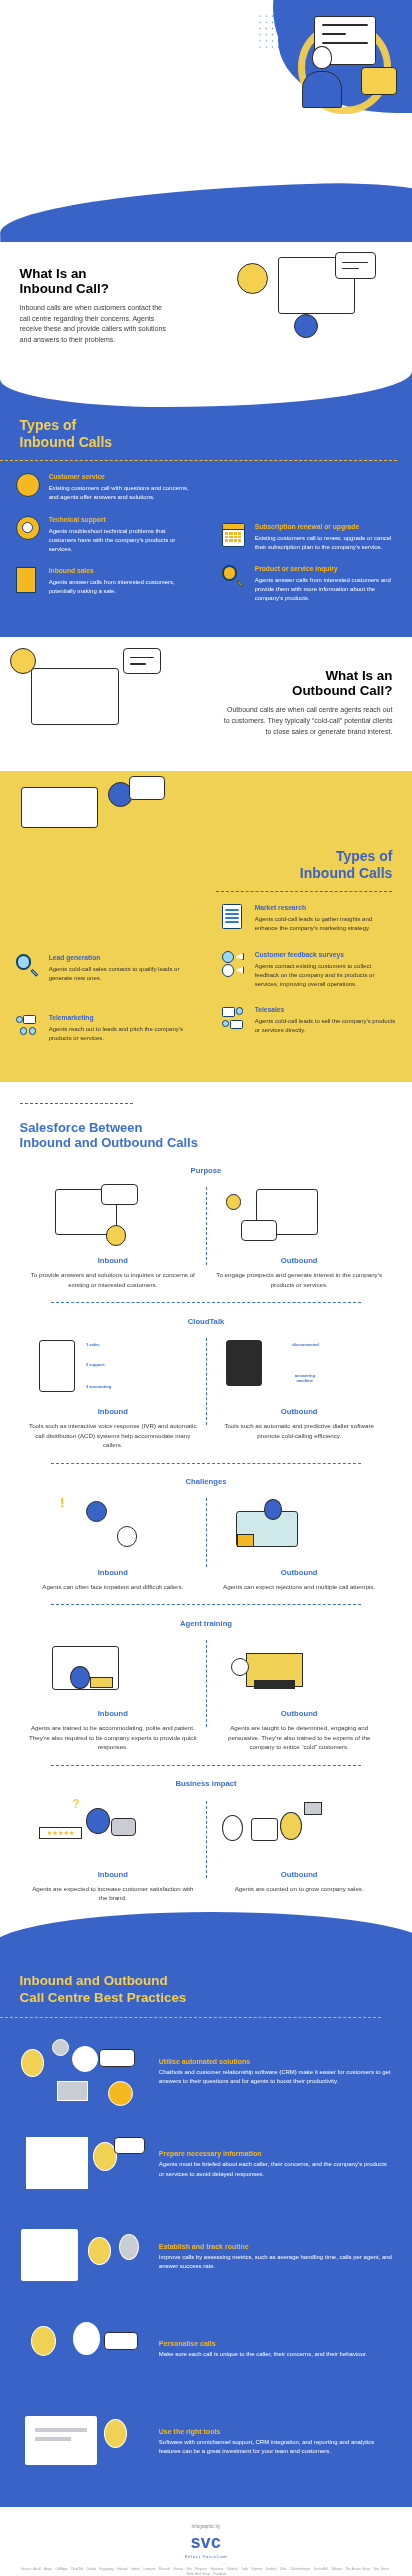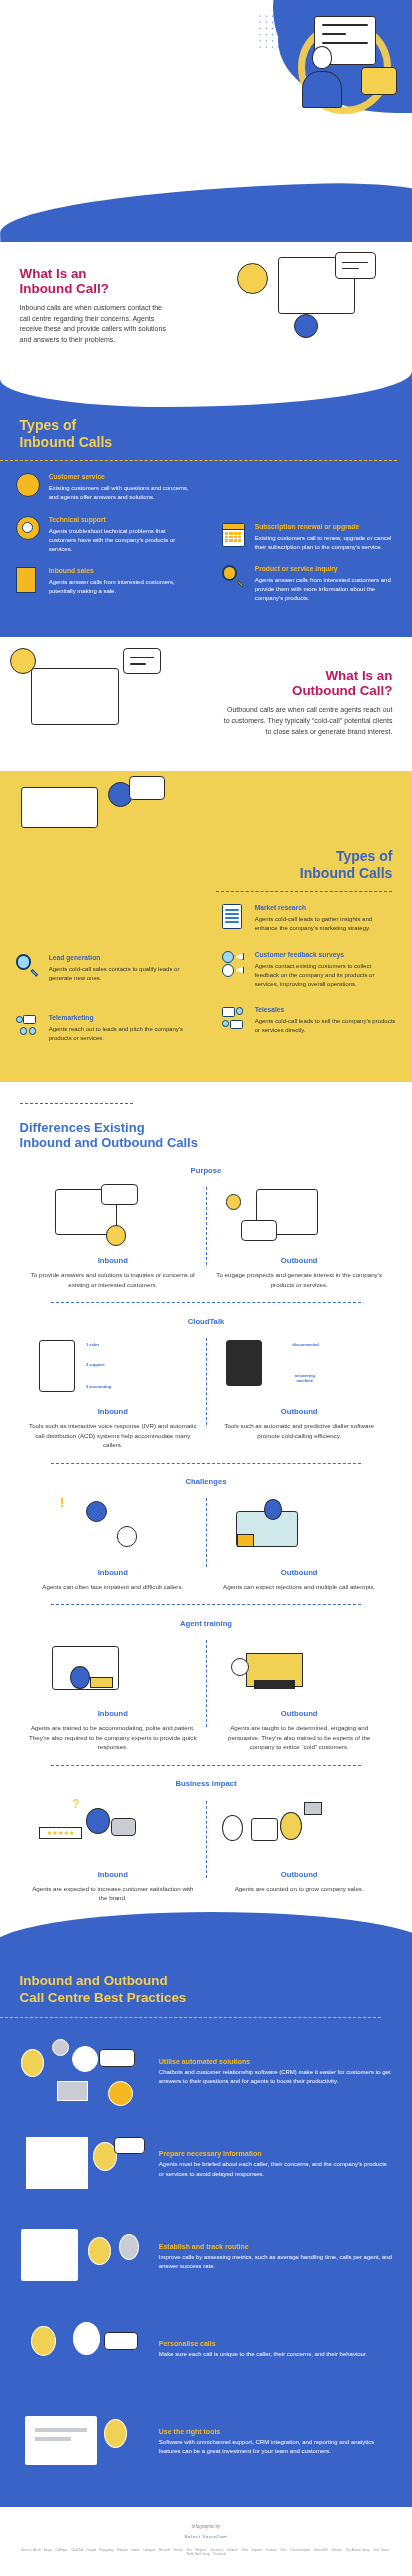--- a/index.html
+++ b/index.html
@@ -124,21 +124,21 @@
   }
 
   
   .sec-white { position: relative; background: #fff; padding: 0 0 0 0; }
   .inbound-intro {
     position: relative;
     padding: 24px 19.6px 15.5px 19.6px;
     min-height: 129px;
   }
   .h2-blue {
-    color: #be185d;
+    color: #000000;
     font-size: 13.4px;
     font-weight: bold;
     line-height: 1.14;
     margin-bottom: 6.2px;
   }
   .body-txt {
     font-size: 7px;
     line-height: 1.55;
     color: #3b3b3b;
     max-width: 149px;
@@ -690,21 +690,21 @@
         </div>
 
       </div>
     </div>
   </section>
 
   <section class="diff">
     <div class="dashed-blue" style="width:113px;margin-bottom:15.5px;"></div>
 
     <h2 class="diff-title">
-      <span>Differences Existing</span><br>
+      <span>Salesforce Between</span><br>
       <span>Inbound and Outbound Calls</span>
     </h2>
 
     <div class="diff-block">
       <div class="diff-cat">Purpose</div>
       <div class="diff-row">
         <div class="diff-half">
           <div class="diff-illus">
             <div class="il-screen" style="left:26px;top:5.2px;width:62px;height:46px;"></div>
             <div class="il-bubble" style="left:72px;top:0;width:37px;height:20.6px;"></div>
@@ -900,18 +900,19 @@
         <div class="bp-txt">
           <div class="bp-h">Use the right tools</div>
           <div class="bp-d">Software with omnichannel support, CRM integration, and reporting and analytics features can be a great investment for your team and customers.</div>
         </div>
       </div>
     </section>
   </div>
 
   <footer class="footer">
     <div class="infog">Infographic by</div>
+    <div class="logo-svc">svc</div>
     <div class="logo-sub">Select VoiceCom</div>
     <div class="sources">Sources: Aircall · Avaya · CallHippo · CloudTalk · Dialpad · Engagebay · Hubspot · Indeed · Liveagent · Microsoft · Nextiva · Nice · Ringover · Salesforce · Talkdesk · Twilio · Voiptime · Zendesk · Zoho · Callcentrehelper · ServiceBell · Talkative · The Answer Group · Time Doctor · World Bank Group · Facebook</div>
   </footer>
 
 </div>
 
 
 </body></html>

